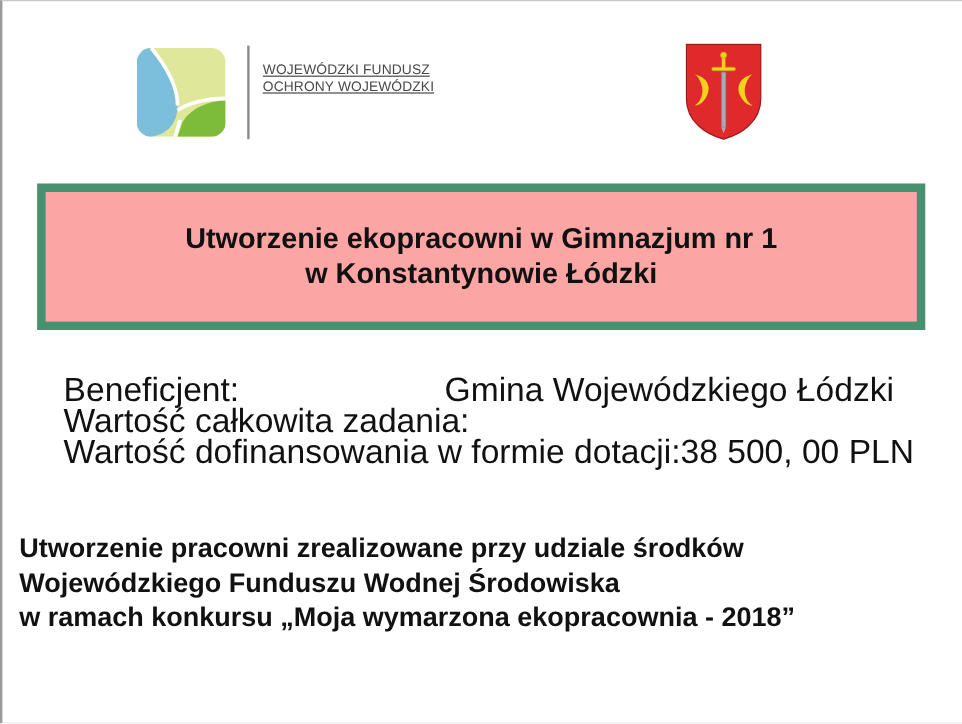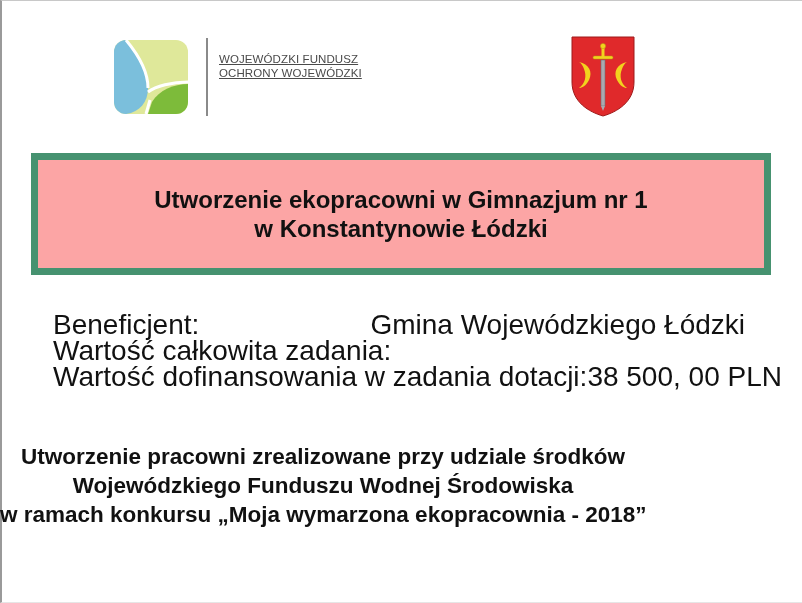--- a/index.html
+++ b/index.html
@@ -22,21 +22,21 @@
     .coat { position: absolute; left: 571px; top: 36px; width: 64px; height: 81px; }
     .title-box {
       position: absolute; left: 31px; top: 153px; width: 726px; height: 108px;
       border: 7px solid #469270; background: #fca5a5;
       display: flex; flex-direction: column; align-items: center; justify-content: center;
     }
     .title-line { font-weight: bold; font-size: 24px; line-height: 29px; color: #111; white-space: nowrap; }
     .fields { position: absolute; left: 53px; top: 312px; width: 692px; }
     .field-row { display: flex; justify-content: space-between; font-size: 28px; line-height: 26px; color: #111; white-space: nowrap; }
     .footer {
-      position: absolute; left: 0; top: 442px; width: 646px; text-align: center;
+      position: absolute; left: 16px; top: 442px; width: 646px; 
     }
     .footer-line { font-weight: bold; font-size: 22.5px; line-height: 29px; color: #111; white-space: nowrap; }
   </style>
 </head>
 <body>
 
 <div class="frame"></div>
 
 <div class="wfos-logo">
   <svg width="74" height="74" viewBox="0 0 74 74">
@@ -83,21 +83,21 @@
 
 <div class="fields">
   <div class="field-row">
     <span>Beneficjent:</span>
     <span>Gmina Wojewódzkiego Łódzki</span>
   </div>
   <div class="field-row">
     <span>Wartość całkowita zadania:</span>
   </div>
   <div class="field-row">
-    <span>Wartość dofinansowania w zadania dotacji:</span>
+    <span>Wartość dofinansowania w formie dotacji:</span>
     <span>38 500, 00 PLN</span>
   </div>
 </div>
 
 <div class="footer">
   <div class="footer-line">Utworzenie pracowni zrealizowane przy udziale środków</div>
   <div class="footer-line">Wojewódzkiego Funduszu Wodnej Środowiska</div>
   <div class="footer-line">w ramach konkursu „Moja wymarzona ekopracownia - 2018”</div>
 </div>
 

